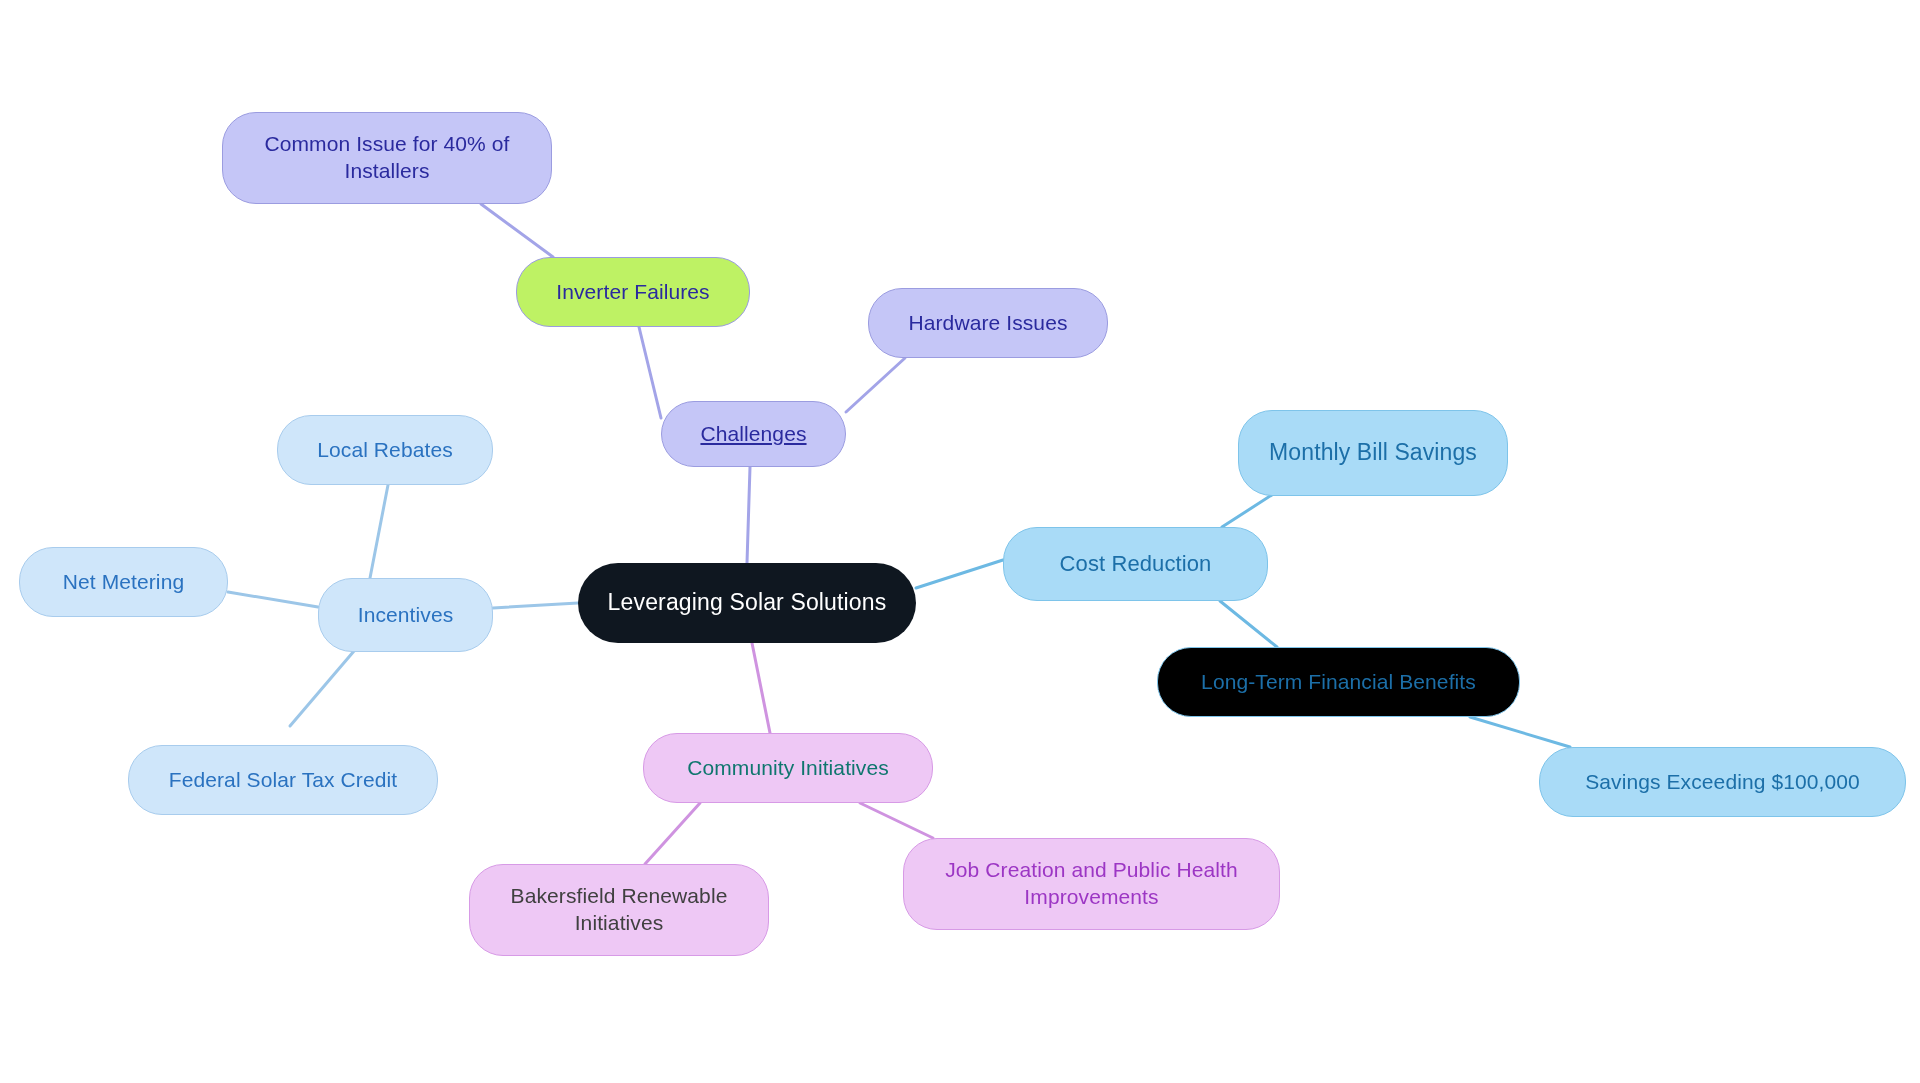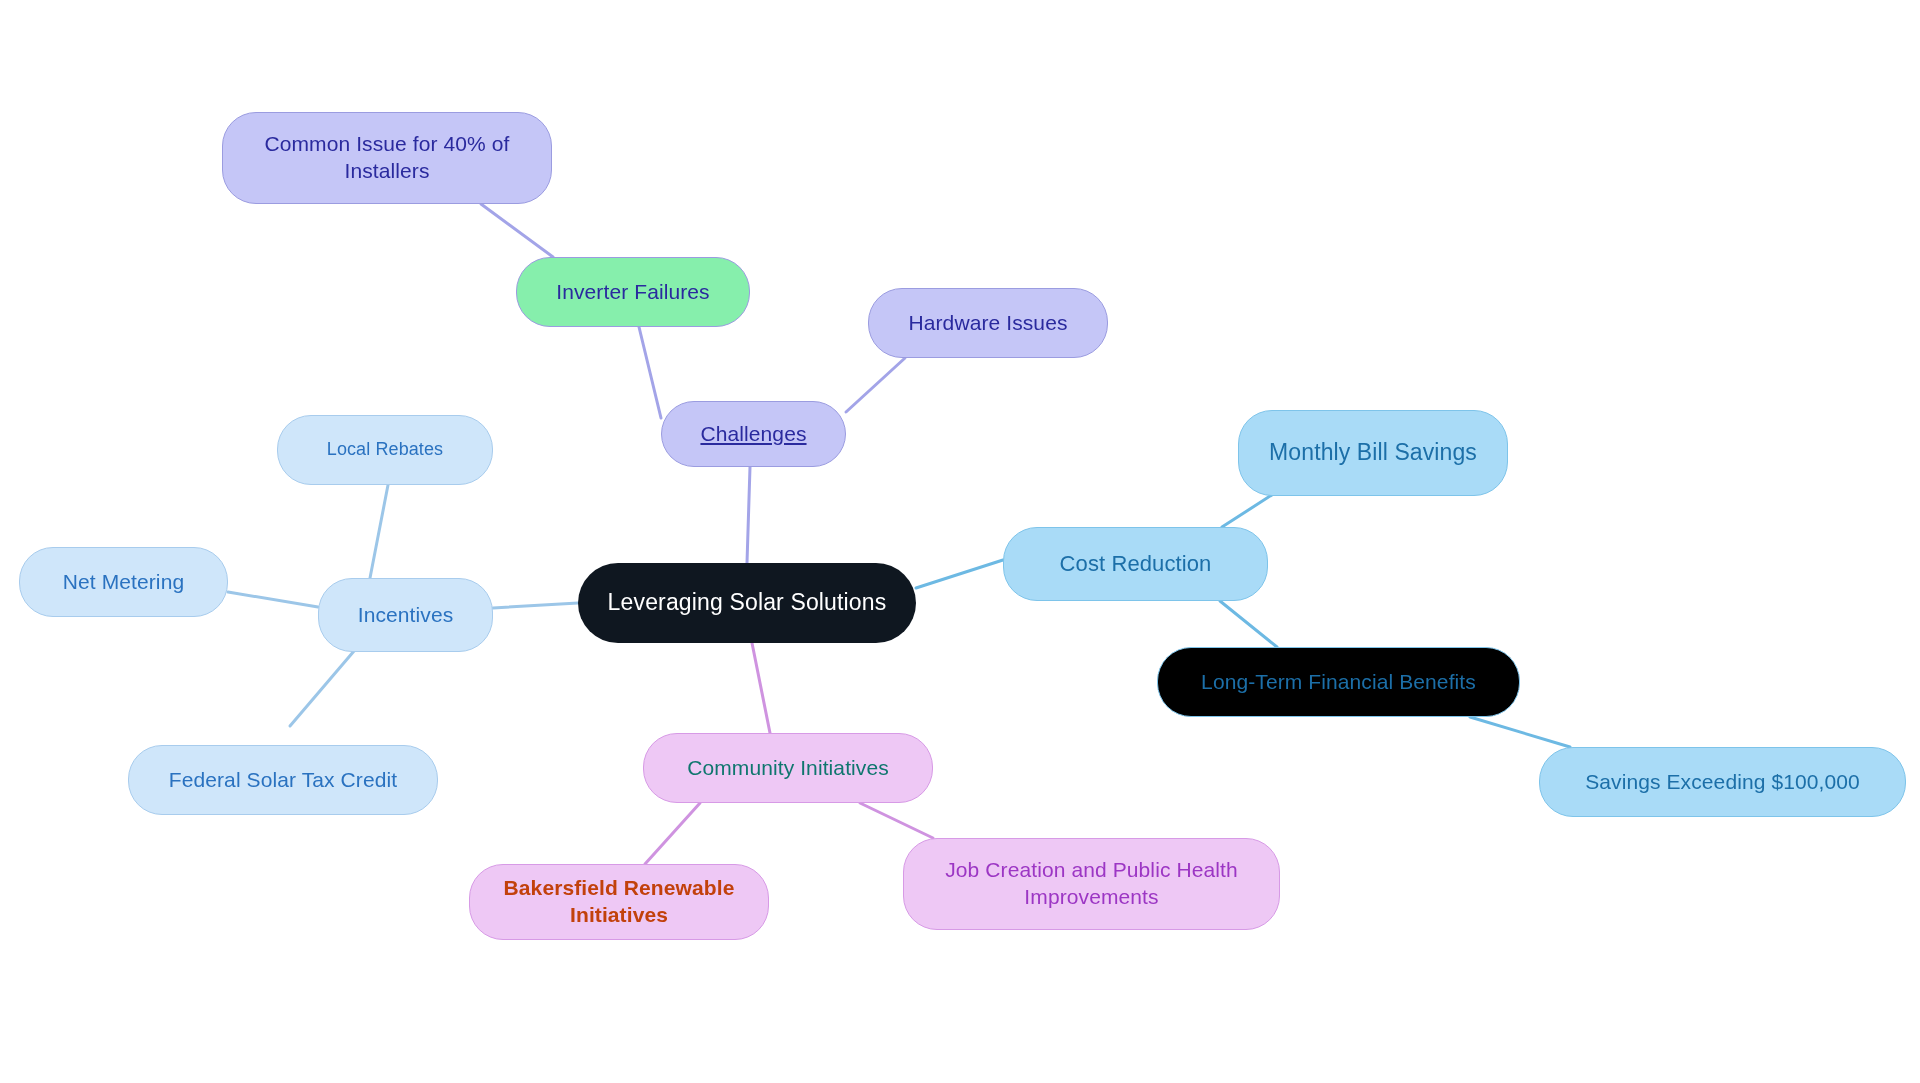--- a/index.html
+++ b/index.html
@@ -62,31 +62,31 @@
       <line x1="1222" y1="527" x2="1295" y2="480" stroke="#6db9e3" stroke-width="3" stroke-linecap="round"></line>
       <line x1="1220" y1="601" x2="1277" y2="647" stroke="#6db9e3" stroke-width="3" stroke-linecap="round"></line>
       <line x1="1470" y1="717" x2="1570" y2="747" stroke="#6db9e3" stroke-width="3" stroke-linecap="round"></line>
       <line x1="752" y1="643" x2="770" y2="733" stroke="#cf93e0" stroke-width="3" stroke-linecap="round"></line>
       <line x1="700" y1="803" x2="645" y2="864" stroke="#cf93e0" stroke-width="3" stroke-linecap="round"></line>
       <line x1="860" y1="803" x2="933" y2="838" stroke="#cf93e0" stroke-width="3" stroke-linecap="round"></line>
     </svg>
   <div id="node-layer">
       <div class="node root" style="left: 578px; top: 563px; width: 338px; height: 80px; background: rgb(15, 23, 32); color: rgb(255, 255, 255); border-color: rgb(15, 23, 32); font-size: 23px;">Leveraging Solar Solutions</div>
       <div class="node" style="left: 661px; top: 401px; width: 185px; height: 66px; background: rgb(197, 198, 247); color: rgb(42, 42, 158); border-color: rgb(155, 156, 224); font-size: 21px; text-decoration: underline;">Challenges</div>
-      <div class="node" style="left: 516px; top: 257px; width: 234px; height: 70px; background: #86efac; color: rgb(42, 42, 158); border-color: rgb(155, 156, 224); font-size: 21px;">Inverter Failures</div>
+      <div class="node" style="left: 516px; top: 257px; width: 234px; height: 70px; background: #bef264; color: rgb(42, 42, 158); border-color: rgb(155, 156, 224); font-size: 21px;">Inverter Failures</div>
       <div class="node" style="left: 222px; top: 112px; width: 330px; height: 92px; background: rgb(197, 198, 247); color: rgb(42, 42, 158); border-color: rgb(155, 156, 224); font-size: 21px;">Common Issue for 40% of
 Installers</div>
       <div class="node" style="left: 868px; top: 288px; width: 240px; height: 70px; background: rgb(197, 198, 247); color: rgb(42, 42, 158); border-color: rgb(155, 156, 224); font-size: 21px;">Hardware Issues</div>
       <div class="node" style="left: 318px; top: 578px; width: 175px; height: 74px; background: rgb(207, 230, 250); color: rgb(42, 114, 192); border-color: rgb(168, 204, 237); font-size: 21px;">Incentives</div>
-      <div class="node" style="left: 277px; top: 415px; width: 216px; height: 70px; background: rgb(207, 230, 250); color: rgb(42, 114, 192); border-color: rgb(168, 204, 237); font-size: 18px;">Local Rebates</div>
+      <div class="node" style="left: 277px; top: 415px; width: 216px; height: 70px; background: rgb(207, 230, 250); color: rgb(42, 114, 192); border-color: rgb(168, 204, 237); font-size: 21px;">Local Rebates</div>
       <div class="node" style="left: 19px; top: 547px; width: 209px; height: 70px; background: rgb(207, 230, 250); color: rgb(42, 114, 192); border-color: rgb(168, 204, 237); font-size: 21px;">Net Metering</div>
       <div class="node" style="left: 128px; top: 726px; width: 310px; height: 70px; background: rgb(207, 230, 250); color: rgb(42, 114, 192); border-color: rgb(168, 204, 237); font-size: 21px; margin-top: 19px;">Federal Solar Tax Credit</div>
       <div class="node" style="left: 1003px; top: 527px; width: 265px; height: 74px; background: rgb(169, 219, 247); color: rgb(28, 111, 168); border-color: rgb(126, 196, 234); font-size: 22px;">Cost Reduction</div>
       <div class="node" style="left: 1238px; top: 410px; width: 270px; height: 86px; background: rgb(169, 219, 247); color: rgb(28, 111, 168); border-color: rgb(126, 196, 234); font-size: 23px;">Monthly Bill Savings</div>
       <div class="node" style="left: 1157px; top: 647px; width: 363px; height: 70px; background: #000000; color: rgb(28, 111, 168); border-color: rgb(126, 196, 234); font-size: 21px;">Long-Term Financial Benefits</div>
       <div class="node" style="left: 1539px; top: 747px; width: 367px; height: 70px; background: rgb(169, 219, 247); color: rgb(28, 111, 168); border-color: rgb(126, 196, 234); font-size: 21px; text-align: center;">Savings Exceeding $100,000</div>
       <div class="node" style="left: 643px; top: 733px; width: 290px; height: 70px; background: rgb(238, 200, 245); color: #0f766e; border-color: rgb(215, 154, 230); font-size: 21px;">Community Initiatives</div>
-      <div class="node" style="left: 469px; top: 864px; width: 300px; height: 76px; background: rgb(238, 200, 245); color: #c2410c; border-color: rgb(215, 154, 230); font-size: 21px; font-weight: bold;">Bakersfield Renewable
+      <div class="node" style="left: 469px; top: 864px; width: 300px; height: 92px; background: rgb(238, 200, 245); color: #404040; border-color: rgb(215, 154, 230); font-size: 21px;">Bakersfield Renewable
 Initiatives</div>
       <div class="node" style="left: 903px; top: 838px; width: 377px; height: 92px; background: rgb(238, 200, 245); color: rgb(156, 54, 196); border-color: rgb(215, 154, 230); font-size: 21px;">Job Creation and Public Health
 Improvements</div>
     </div>
 </div>
 
 </body></html>

